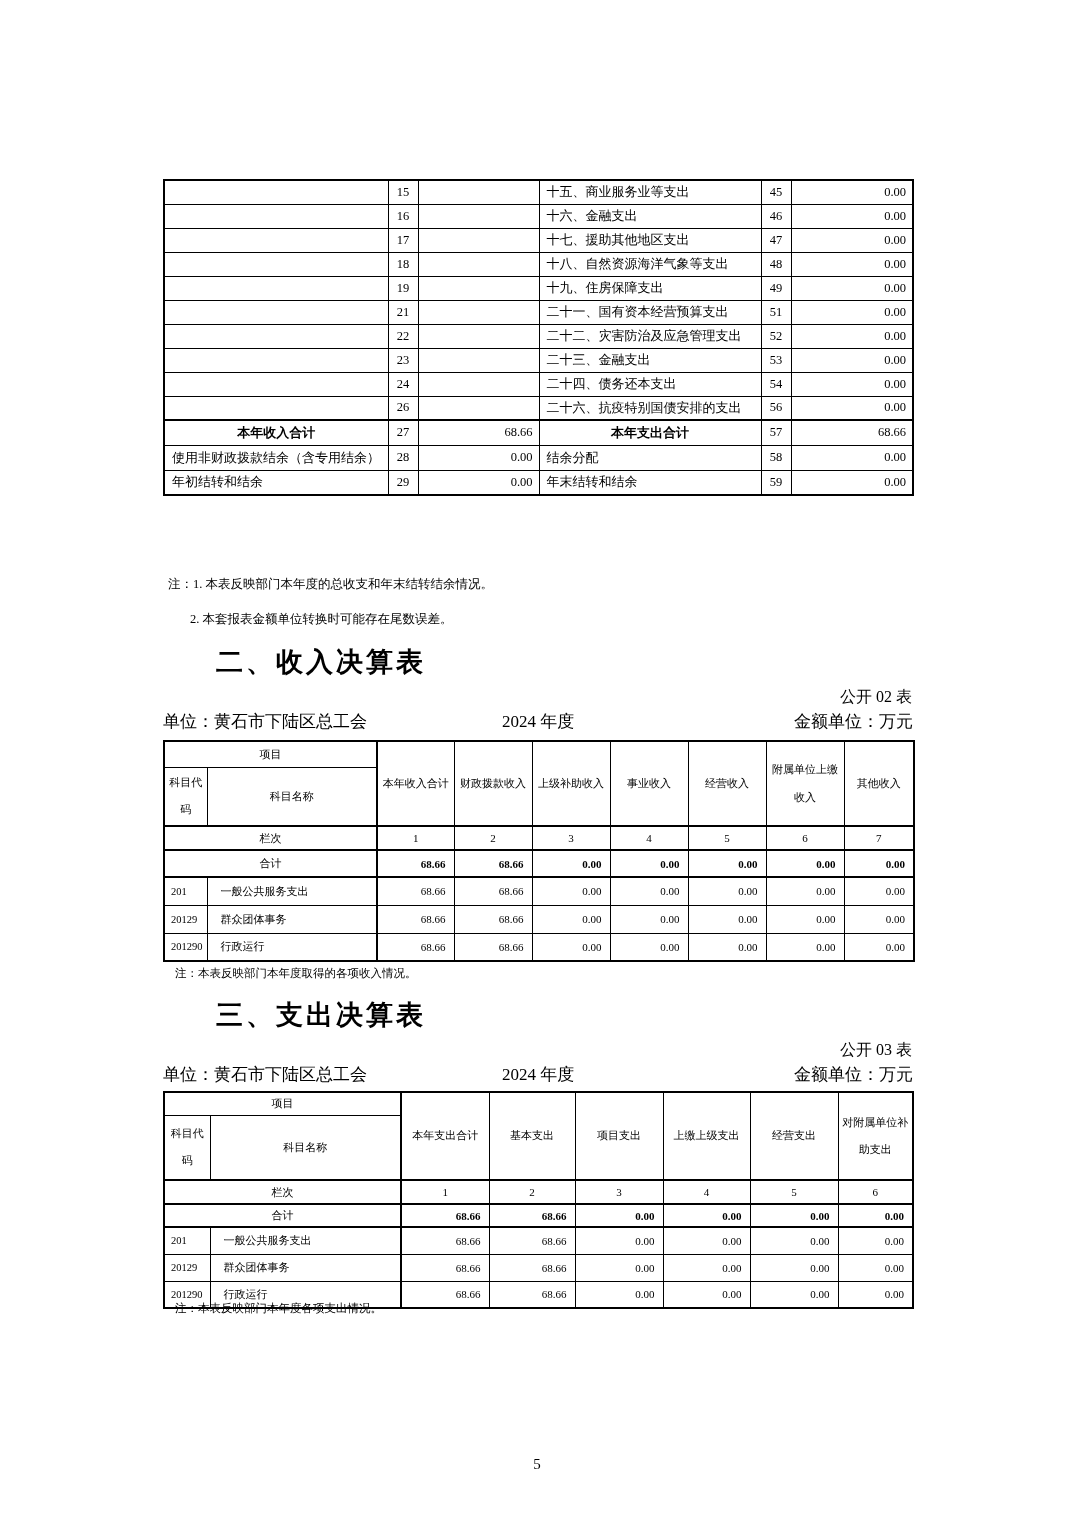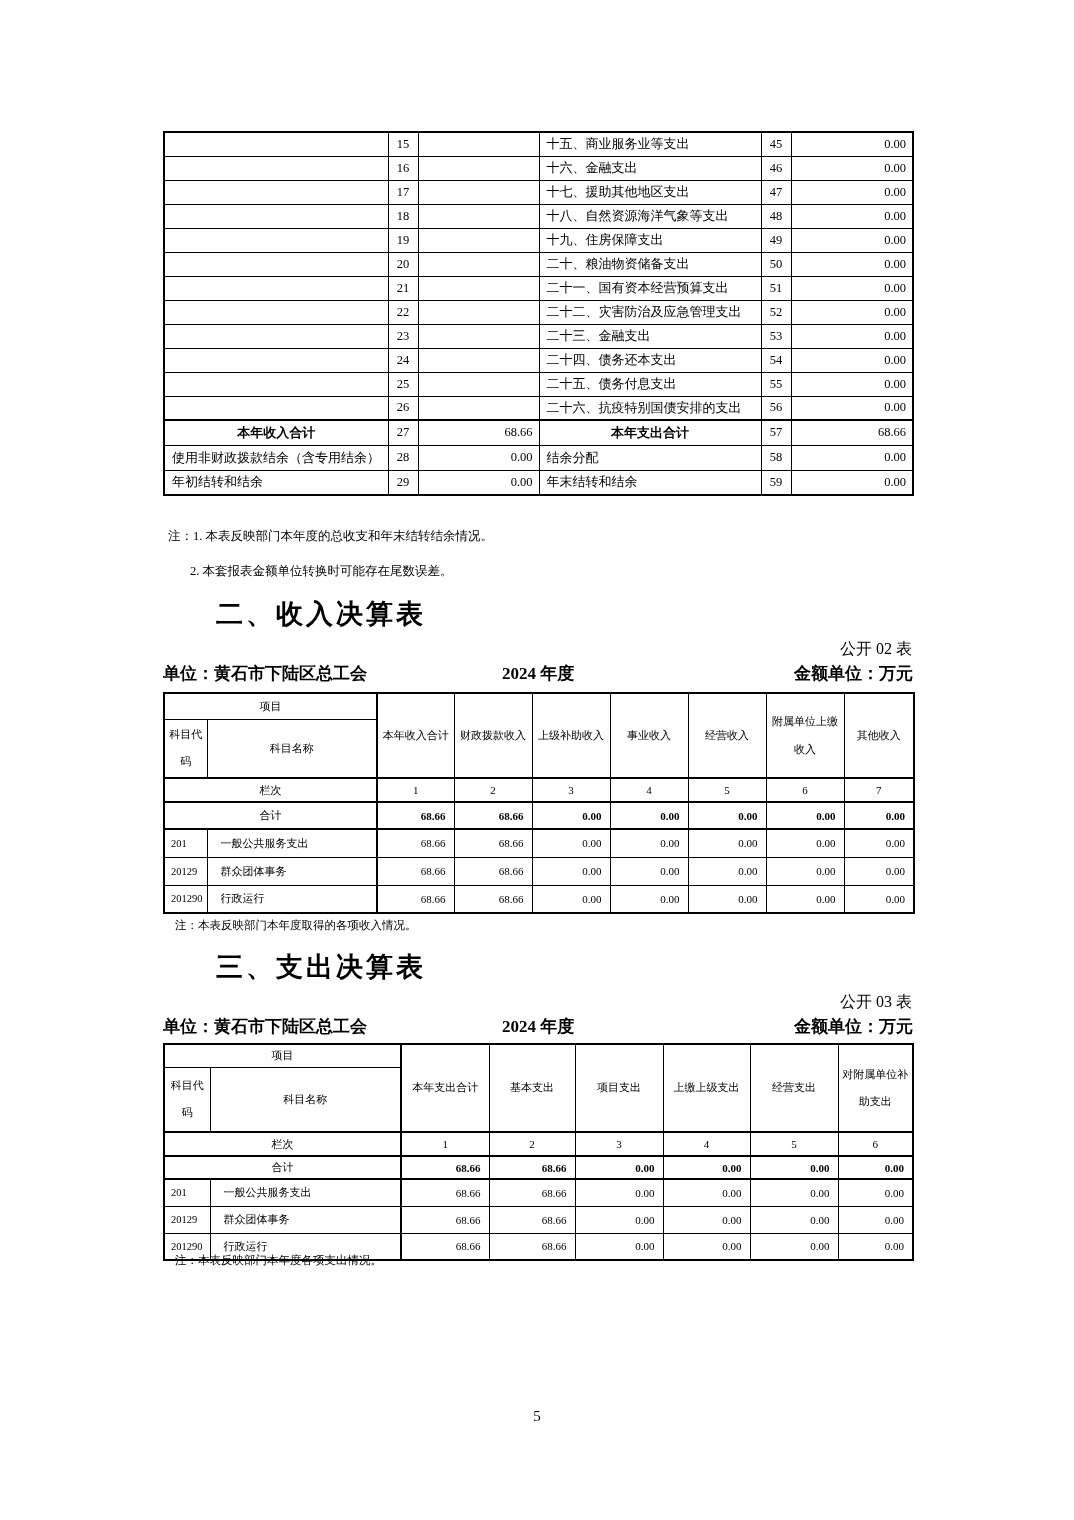--- a/index.html
+++ b/index.html
@@ -36,30 +36,30 @@
   .grid .vsep { border-left-width:2px; }
 
   
   .note  { font-size:12.5px; white-space:nowrap; }
   .tnote { font-size:11.5px; white-space:nowrap; }
   .sec-title {
     font-family:"Liberation Sans","DejaVu Sans",sans-serif;
     font-weight:700; font-size:27px; letter-spacing:3px; white-space:nowrap;
   }
   .pub { font-size:16px; white-space:nowrap; }
-  .meta { left:163px; width:750px; display:flex; align-items:baseline; font-size:17px;font-weight:bold; }
+  .meta { left:163px; width:750px; display:flex; align-items:baseline; font-size:17px; }
   .meta .m-left  { flex:1; text-align:left; }
   .meta .m-mid   { flex:0 0 auto; }
   .meta .m-right { flex:1; text-align:right; }
   .pageno { left:0; right:0; text-align:center; font-size:15px; }
 </style>
 </head>
 <body>
 
-<div class="abs" style="inset:0;">
+<div class="abs" style="inset:0;margin-top:48px;">
 
   <table class="abs summary">
     <colgroup>
         <col style="width:224px">
         <col style="width:30px">
         <col style="width:121px">
         <col style="width:222px">
         <col style="width:30px">
         <col style="width:122px">
       </colgroup>
@@ -99,28 +99,20 @@
       <tr>
           <td class="c-lbl"></td>
           <td class="c-no">19</td>
           <td class="c-val"></td>
           <td class="c-lbl">十九、住房保障支出</td>
           <td class="c-no">49</td>
           <td class="c-val">0.00</td>
         </tr>
       <tr>
           <td class="c-lbl"></td>
-          <td class="c-no">20</td>
-          <td class="c-val"></td>
-          <td class="c-lbl">二十、粮油物资储备支出</td>
-          <td class="c-no">50</td>
-          <td class="c-val">0.00</td>
-        </tr>
-      <tr>
-          <td class="c-lbl"></td>
           <td class="c-no">21</td>
           <td class="c-val"></td>
           <td class="c-lbl">二十一、国有资本经营预算支出</td>
           <td class="c-no">51</td>
           <td class="c-val">0.00</td>
         </tr>
       <tr>
           <td class="c-lbl"></td>
           <td class="c-no">22</td>
           <td class="c-val"></td>
@@ -135,28 +127,20 @@
           <td class="c-lbl">二十三、金融支出</td>
           <td class="c-no">53</td>
           <td class="c-val">0.00</td>
         </tr>
       <tr>
           <td class="c-lbl"></td>
           <td class="c-no">24</td>
           <td class="c-val"></td>
           <td class="c-lbl">二十四、债务还本支出</td>
           <td class="c-no">54</td>
-          <td class="c-val">0.00</td>
-        </tr>
-      <tr>
-          <td class="c-lbl"></td>
-          <td class="c-no">25</td>
-          <td class="c-val"></td>
-          <td class="c-lbl">二十五、债务付息支出</td>
-          <td class="c-no">55</td>
           <td class="c-val">0.00</td>
         </tr>
       <tr>
           <td class="c-lbl"></td>
           <td class="c-no">26</td>
           <td class="c-val"></td>
           <td class="c-lbl">二十六、抗疫特别国债安排的支出</td>
           <td class="c-no">56</td>
           <td class="c-val">0.00</td>
         </tr>

